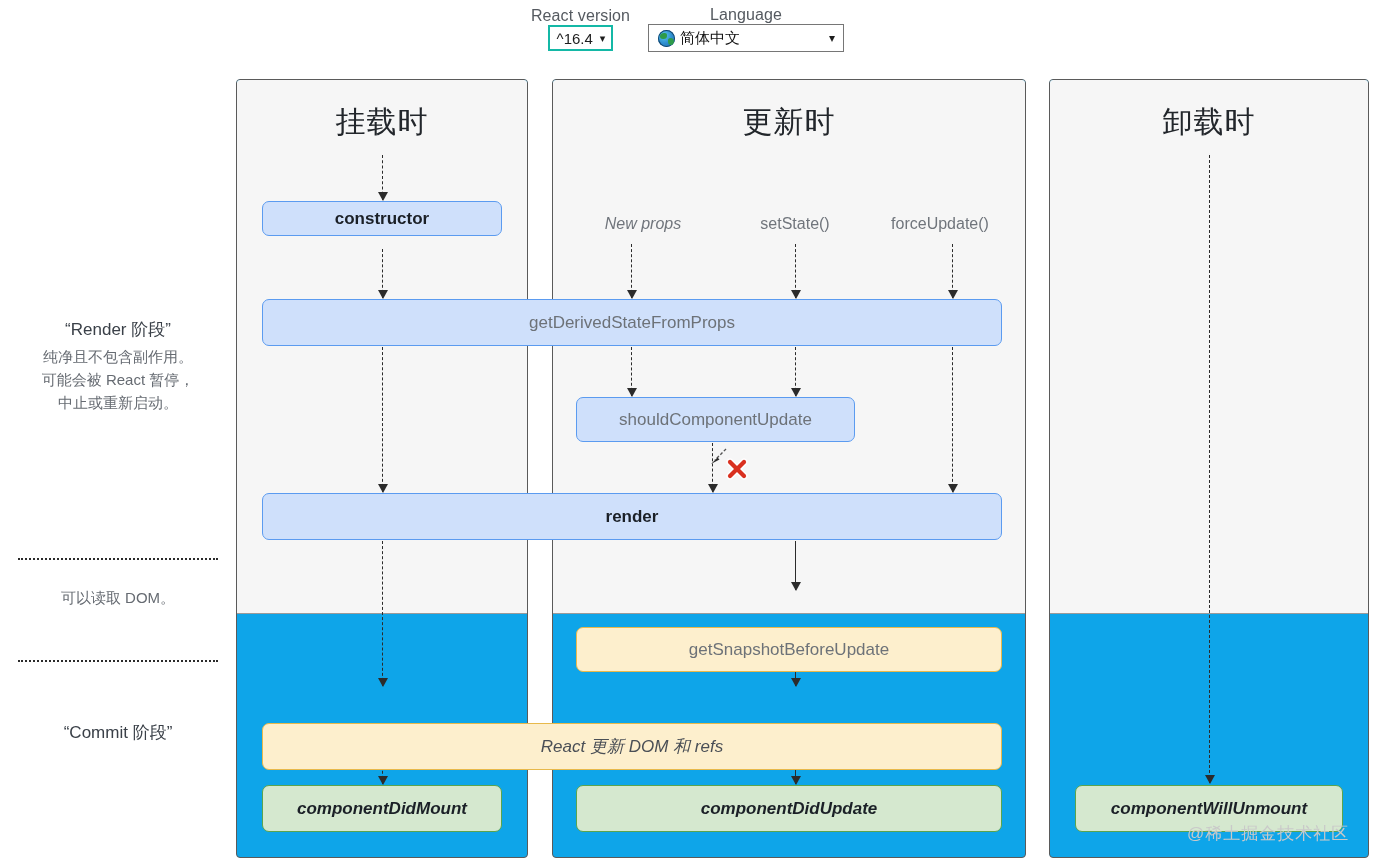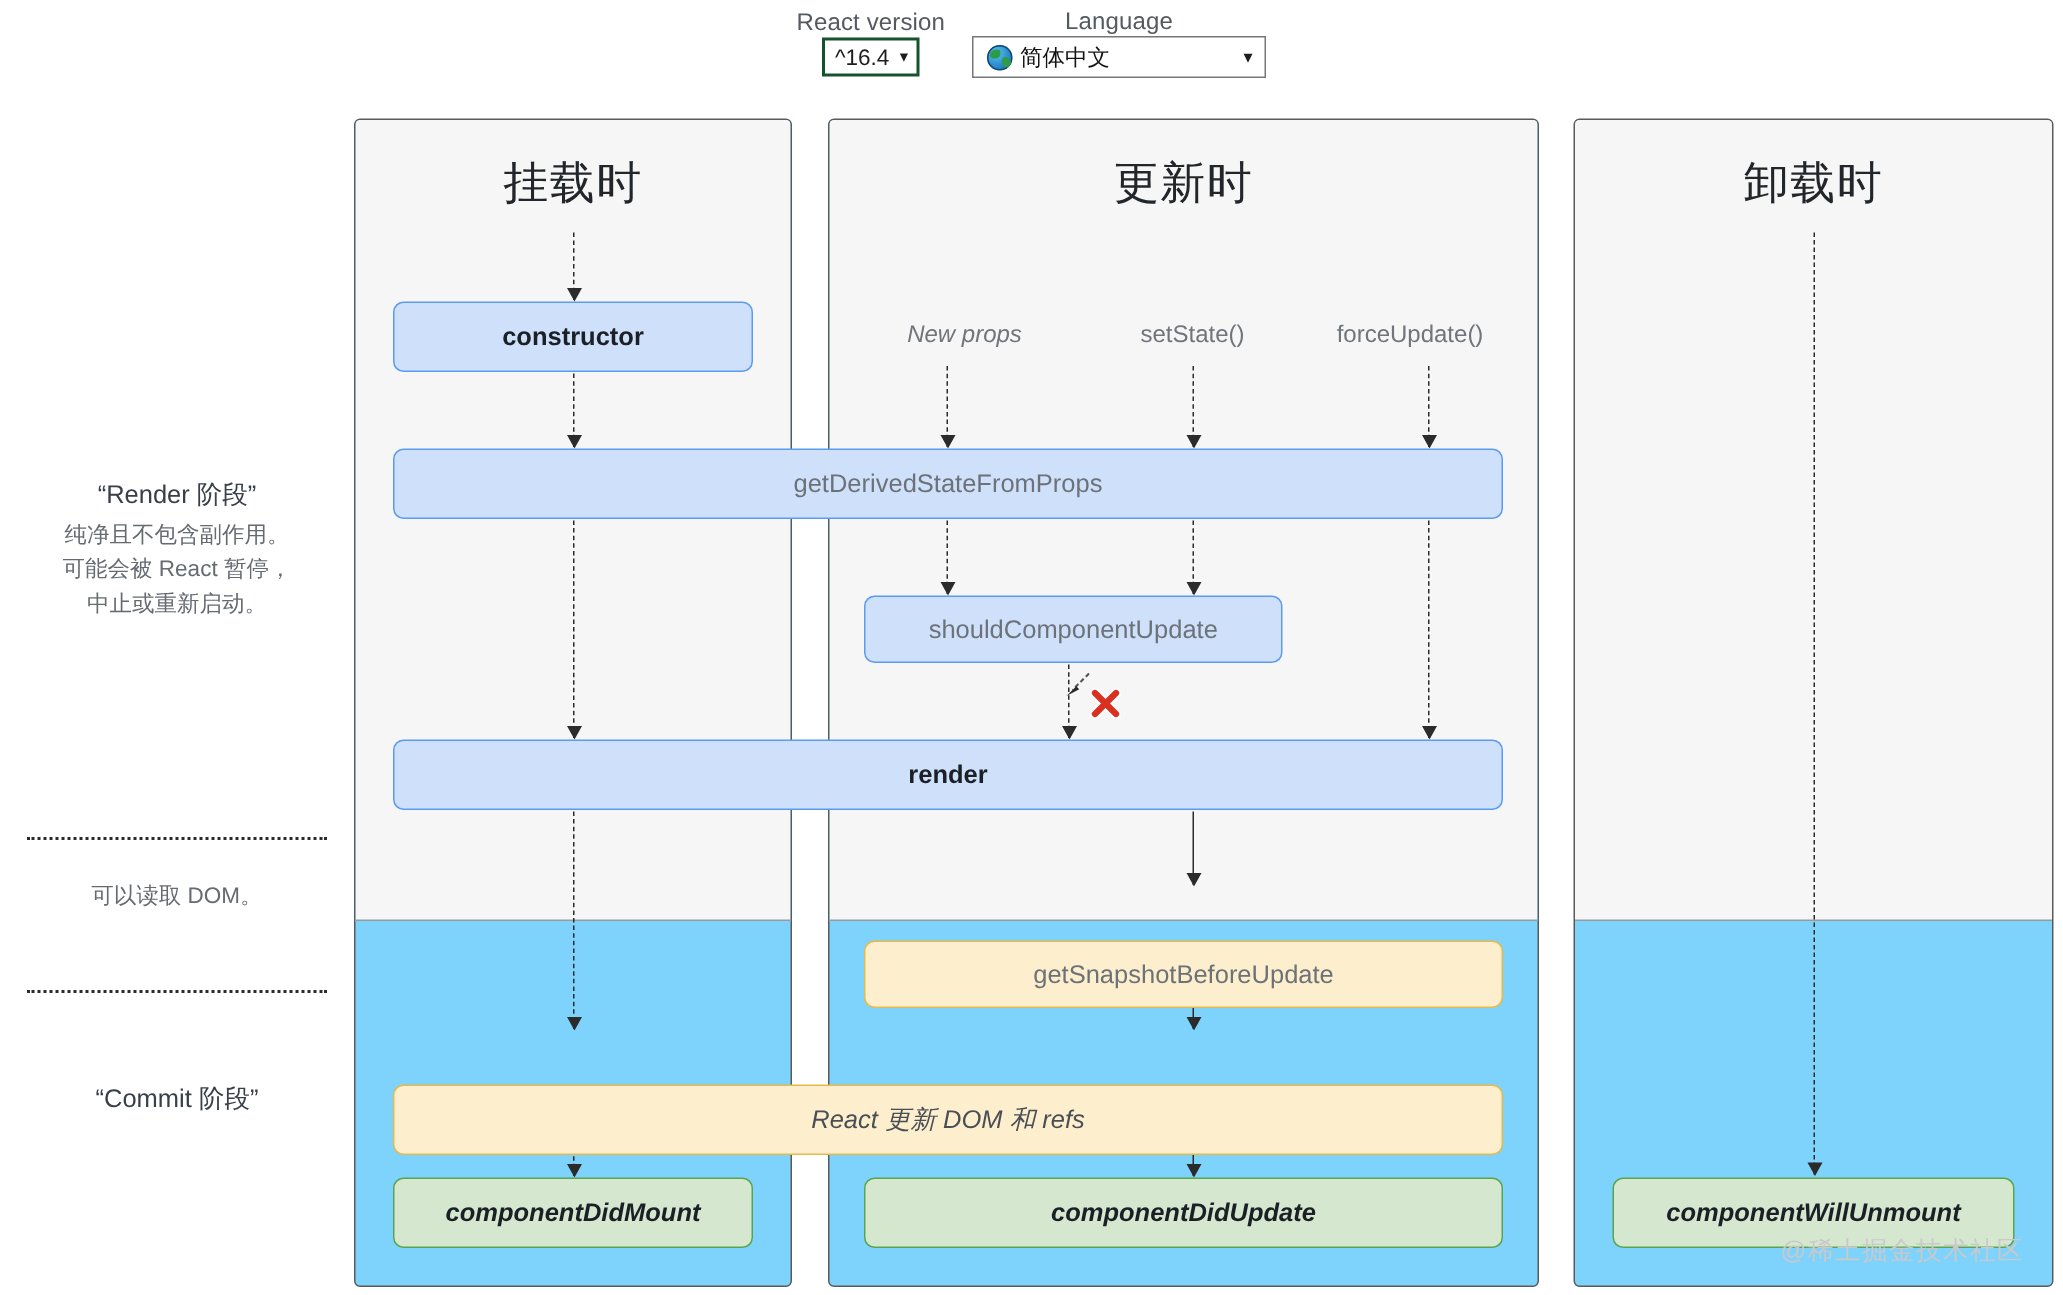--- a/index.html
+++ b/index.html
@@ -32,21 +32,21 @@
     align-items: center;
     gap: 0;
     flex-direction: column;
   }
   .ctrl-label {
     font-size: 16px;
     color: #555a60;
     letter-spacing: .1px;
   }
   .select-box {
-    border: 2px solid #14532d;
+    border: 2px solid #14b8a6;
     background: #ffffff;
     height: 26px;
     display: flex;
     align-items: center;
     padding: 0 6px 0 7px;
     font-size: 15px;
     color: #1d1d1d;
     box-sizing: border-box;
     gap: 5px;
     cursor: pointer;
@@ -93,21 +93,21 @@
     background: #2e9b4a;
     border-radius: 40% 60% 35% 55%;
   }
   .lang-text { font-size: 15px; color: #111; }
 
   
   .panel {
     position: absolute;
     border: 1px solid #5a5a5a;
     border-radius: 4px;
-    background: #7dd3fc;
+    background: #0ea5e9;
     box-sizing: border-box;
     overflow: hidden;
   }
   .panel .panel-top-shade {
     position: absolute;
     left: 0; top: 0; right: 0;
     height: 534px;
     background: #f6f6f6;
     border-bottom: 1px solid #9a9a9a;
     box-sizing: border-box;
@@ -171,21 +171,21 @@
   }
   .node.blue   { background: #cfe0fb; border: 1px solid #5b9bf0; }
   .node.yellow { background: #fdefcd; border: 1px solid #e8b94b; margin-top: 36px; }
   .node.green  { background: #d5e8cf; border: 1px solid #5aa44e; }
 
   .node .lbl-gray  { color: #6d7278; font-size: 17px; }
   .node .lbl-bold  { color: #1b2027; font-size: 17px; font-weight: bold; }
   .node .lbl-italic{ color: #4a4f56; font-size: 17px; font-style: italic; }
   .node .lbl-dark  { color: #1b2027; font-size: 17px; font-weight: bold; font-style: italic; }
 
-  #node-constructor          { left: 262px;  top: 201px; width: 240px; height: 47px; }
+  #node-constructor          { left: 262px;  top: 201px; width: 240px; height: 35px; }
   #node-gdsfp                { left: 262px;  top: 299px; width: 740px; height: 47px; }
   #node-scu                  { left: 576px;  top: 397px; width: 279px; height: 45px; }
   #node-render               { left: 262px;  top: 493px; width: 740px; height: 47px; }
   #node-gsbu                 { left: 576px;  top: 591px; width: 426px; height: 45px; }
   #node-react-dom            { left: 262px;  top: 687px; width: 740px; height: 47px; }
   #node-cdm                  { left: 262px;  top: 785px; width: 240px; height: 47px; }
   #node-cdu                  { left: 576px;  top: 785px; width: 426px; height: 47px; }
   #node-cwu                  { left: 1075px; top: 785px; width: 268px; height: 47px; }
 
   

